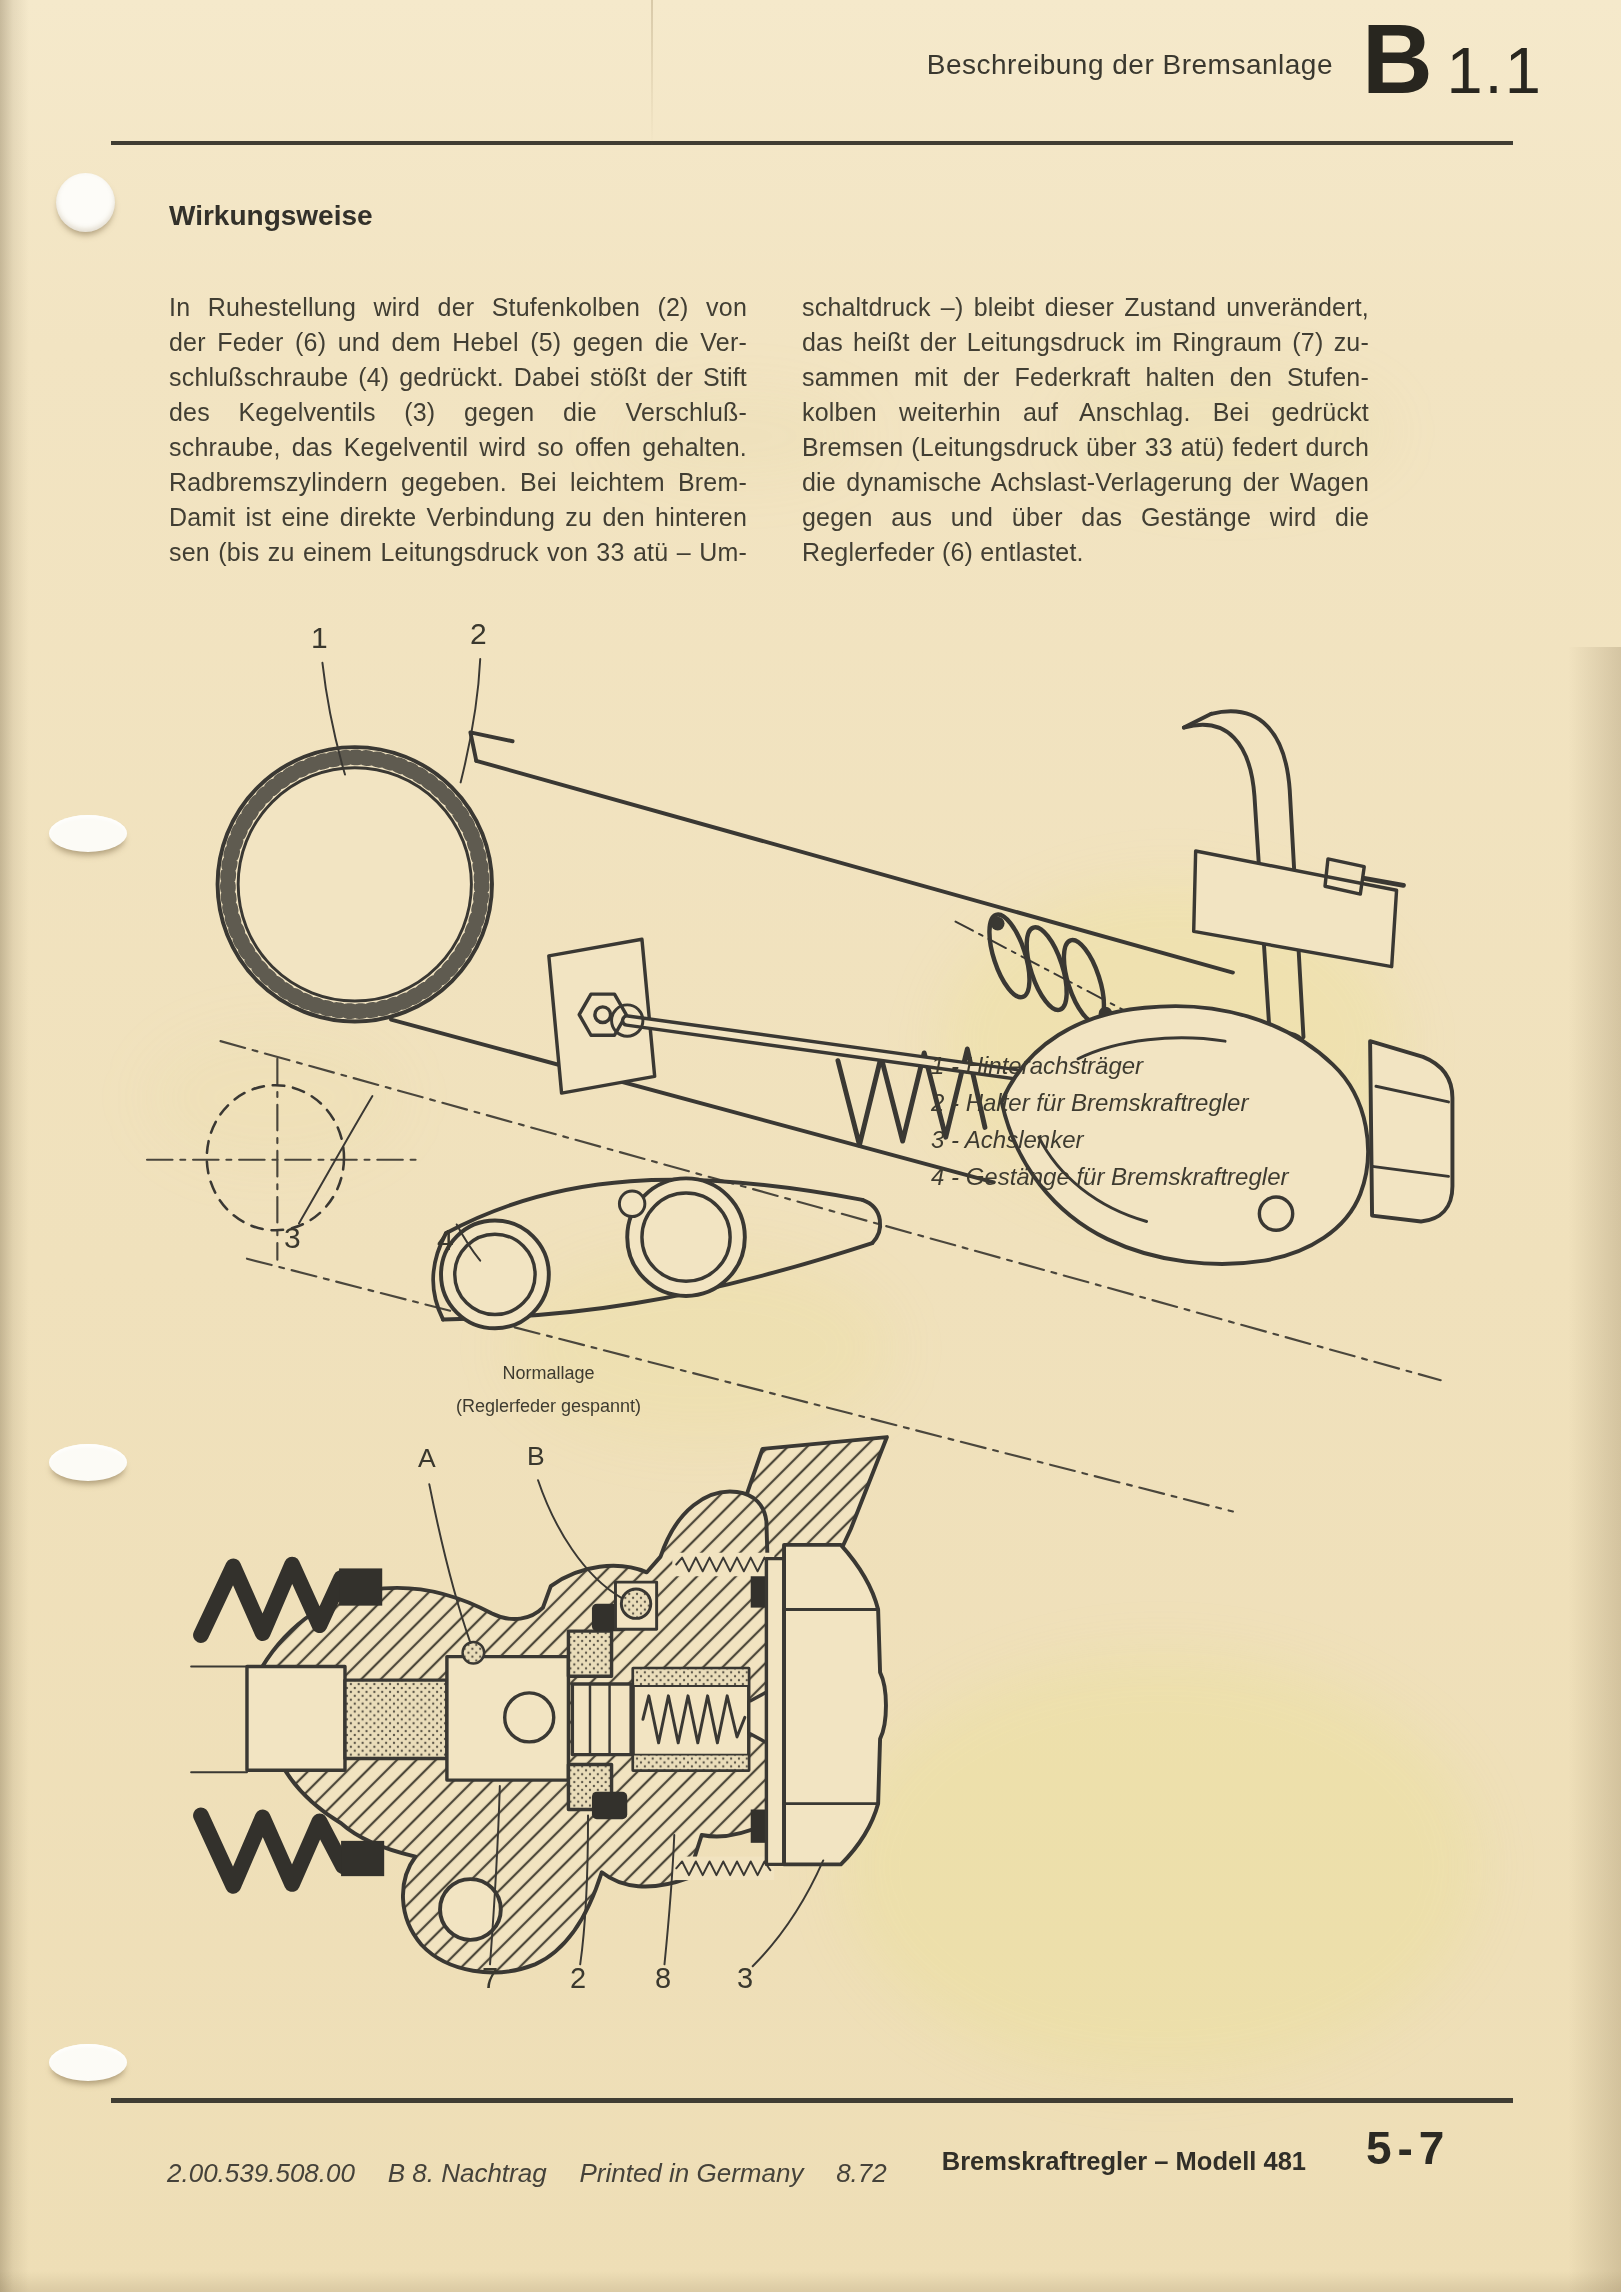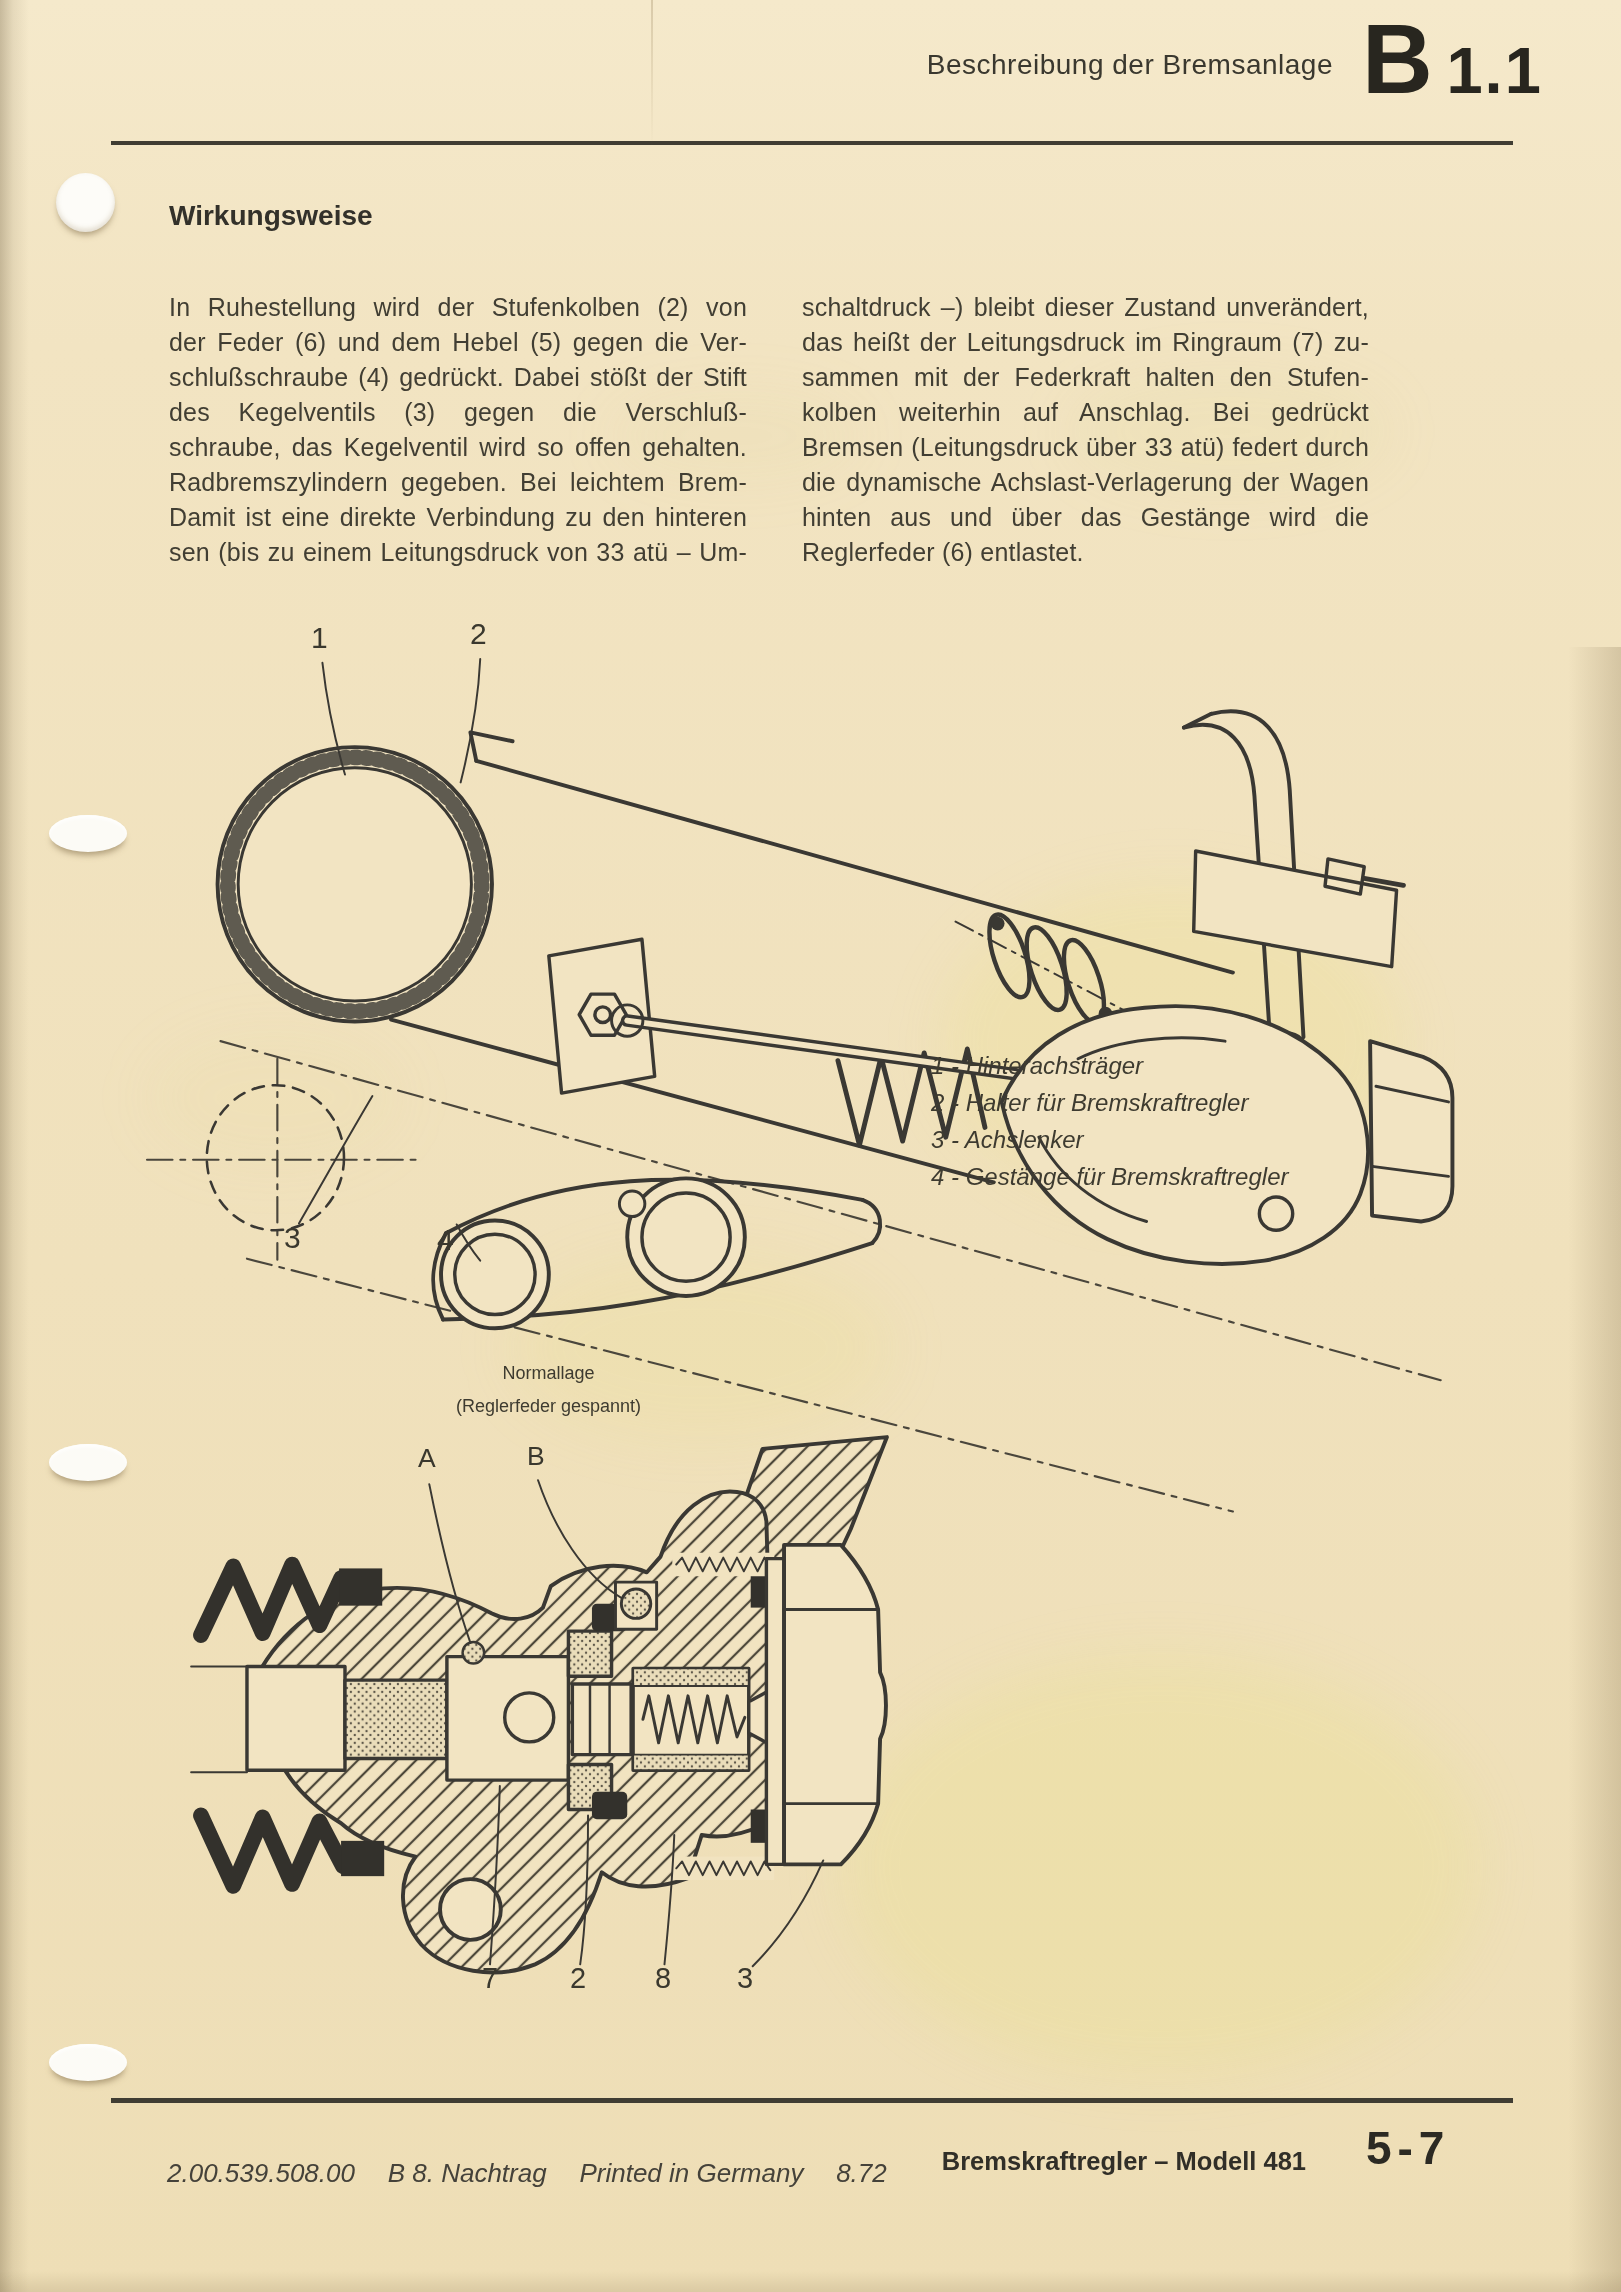--- a/index.html
+++ b/index.html
@@ -6,21 +6,21 @@
   #page{
     position:relative;width:1621px;height:2293px;overflow:hidden;
     background:linear-gradient(180deg,#f5e9cb 0%,#f2e4c2 15%,#f0e1bc 55%,#eedeb6 100%);
     font-family:"Liberation Sans",sans-serif;color:#3b392f;
   }
   .abs{position:absolute;}
   
   .hdr-title{left:568px;top:49px;width:765px;text-align:right;font-size:28px;letter-spacing:0.5px;color:#3a382f;}
   .hdr-code{left:1362px;top:9.8px;display:flex;align-items:baseline;gap:13.7px;color:#28261f;}
   .hdr-code .big{font-size:98px;font-weight:bold;line-height:1;}
-  .hdr-code .small{font-size:65px;font-weight:bold;line-height:1;letter-spacing:2px;}
+  .hdr-code .small{font-size:65px;font-weight:normal;line-height:1;letter-spacing:2px;}
   .rule{left:111px;width:1402px;height:3.9px;background:#403d33;}
   
   .sec-head{left:169px;top:200px;font-size:28px;font-weight:bold;color:#33312a;}
   
   .col{font-size:25px;line-height:35px;color:#413e33;letter-spacing:0.2px;}
   .col-left{left:169px;top:290px;width:578px;}
   .col-right{left:802px;top:290px;width:567px;}
   .jline{text-align:justify;height:35px;overflow:hidden;}
   .jline::after{content:"";display:inline-block;width:100%;height:0;}
   .plain{height:35px;}
@@ -274,21 +274,21 @@
     <div class="jline">Damit ist eine direkte Verbindung zu den hinteren</div>
     <div class="jline">sen (bis zu einem Leitungsdruck von 33 atü – Um-</div>
   </div>
   <div class="abs col col-right">
     <div class="jline">schaltdruck –) bleibt dieser Zustand unverändert,</div>
     <div class="jline">das heißt der Leitungsdruck im Ringraum (7) zu-</div>
     <div class="jline">sammen mit der Federkraft halten den Stufen-</div>
     <div class="jline">kolben weiterhin auf Anschlag. Bei gedrückt</div>
     <div class="jline">Bremsen (Leitungsdruck über 33 atü) federt durch</div>
     <div class="jline">die dynamische Achslast-Verlagerung der Wagen</div>
-    <div class="jline">hinten aus und über das Gestänge wird die</div>
+    <div class="jline">gegen aus und über das Gestänge wird die</div>
     <div class="plain">Reglerfeder (6) entlastet.</div>
   </div>
 
   <div class="abs co" style="left:311px;top:621px;">1</div>
   <div class="abs co" style="left:470px;top:617px;">2</div>
   <div class="abs co" style="left:284px;top:1221px;">3</div>
   <div class="abs co" style="left:437px;top:1223px;">4</div>
   <div class="abs legend">
     <div>1 - Hinterachsträger</div>
     <div>2 - Halter für Bremskraftregler</div>

